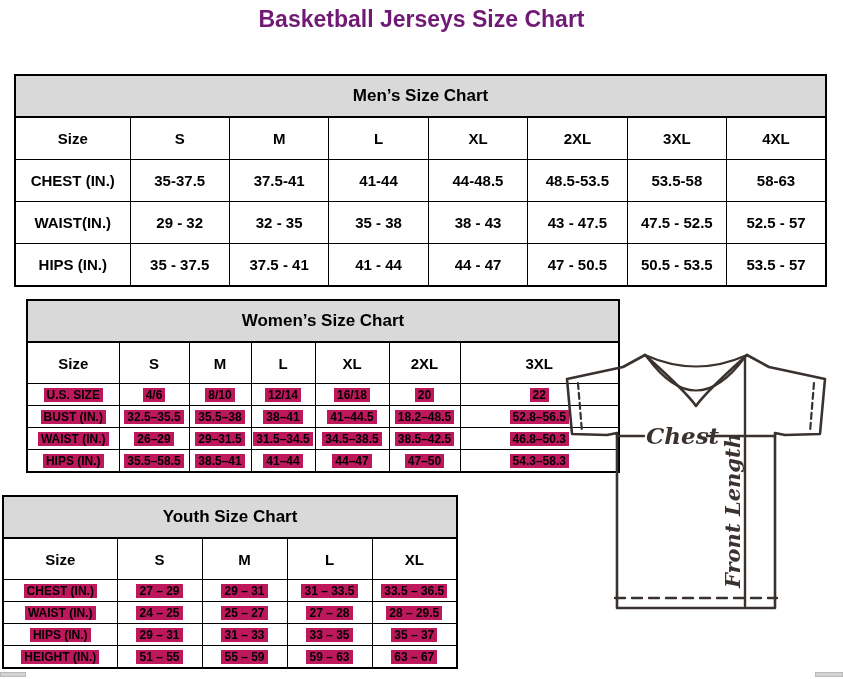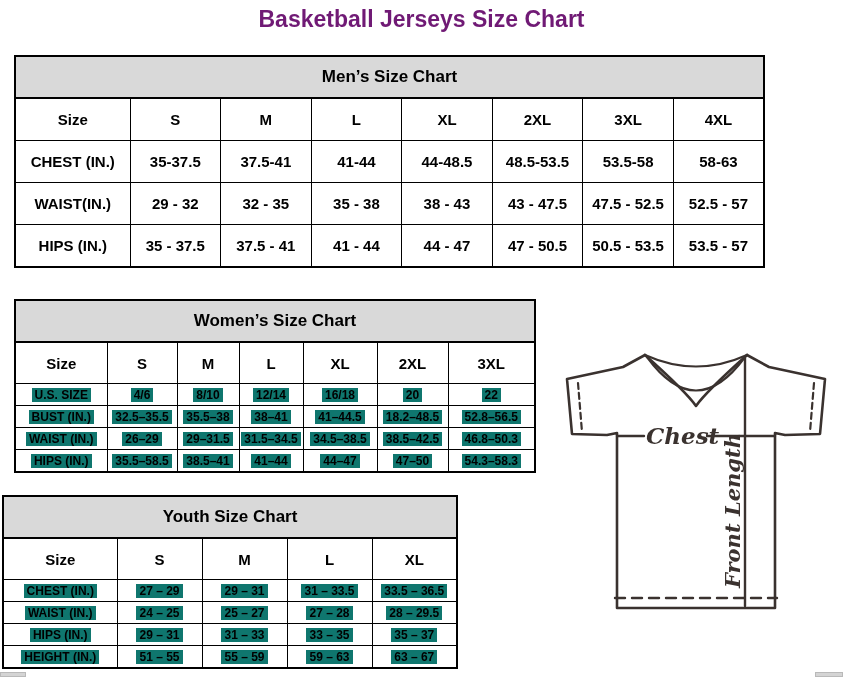--- a/index.html
+++ b/index.html
@@ -31,34 +31,34 @@
     padding:0;
     overflow:hidden;
     white-space:nowrap;
   }
   table.size-table tr.band td{
     background:#d9d9d9;
     font-size:17px;
     height:40px;
     border:2px solid #000;
   }
-  #men-table{left:14px;top:55px;width:751px;}
+  #men-table{left:14px;top:74px;width:813px;}
   #men-table tr.sizerow td{height:41px;font-size:15px;}
   #men-table tr.datarow td{height:41px;font-size:15px;}
 
-  #women-table{left:14px;top:299px;width:522px;}
+  #women-table{left:26px;top:299px;width:594px;}
   #women-table tr.sizerow td{height:40px;font-size:15px;}
   #women-table tr.datarow td{height:21px;font-size:12px;}
 
   #youth-table{left:2px;top:495px;width:456px;}
   #youth-table tr.sizerow td{height:40px;font-size:15px;}
   #youth-table tr.datarow td{height:21px;font-size:12px;}
 
   table.with-hl tr.datarow span.cellv{
-    background:#0f766e;
+    background:#be185d;
     padding:0 3px;
   }
   .jersey-wrap{
     position:absolute;left:556px;top:348px;width:278px;height:270px;
   }
   .scroll-frag{
     position:absolute;height:5px;background:#d4d4d4;border:1px solid #b9b9b9;box-sizing:border-box;
   }
   #scroll-frag-left{left:0;top:672px;width:26px;}
   #scroll-frag-right{left:815px;top:672px;width:28px;}

